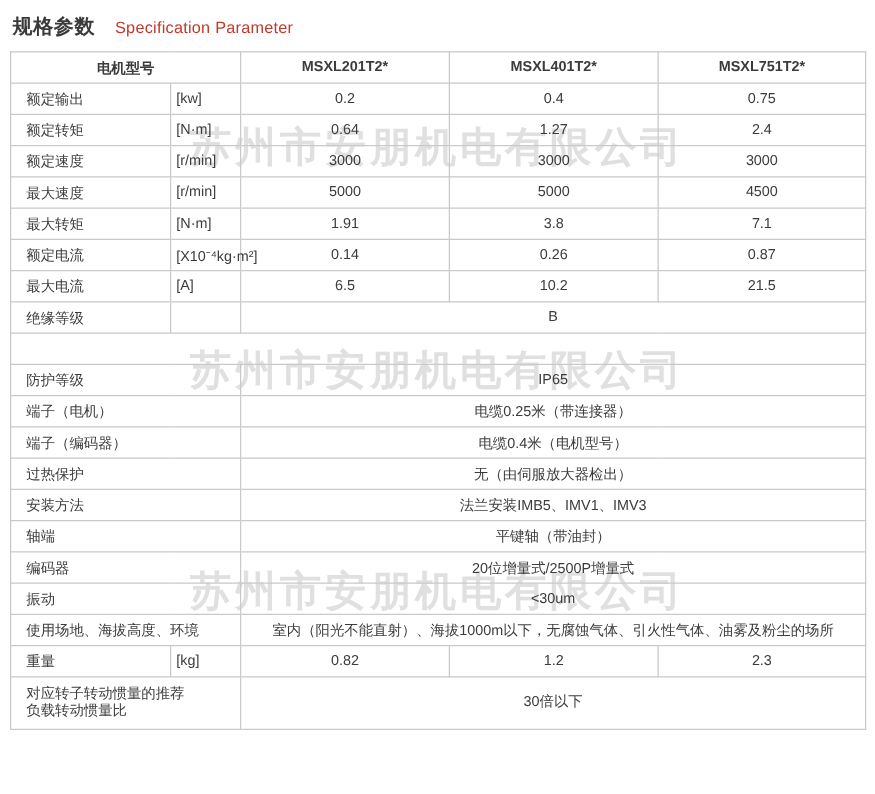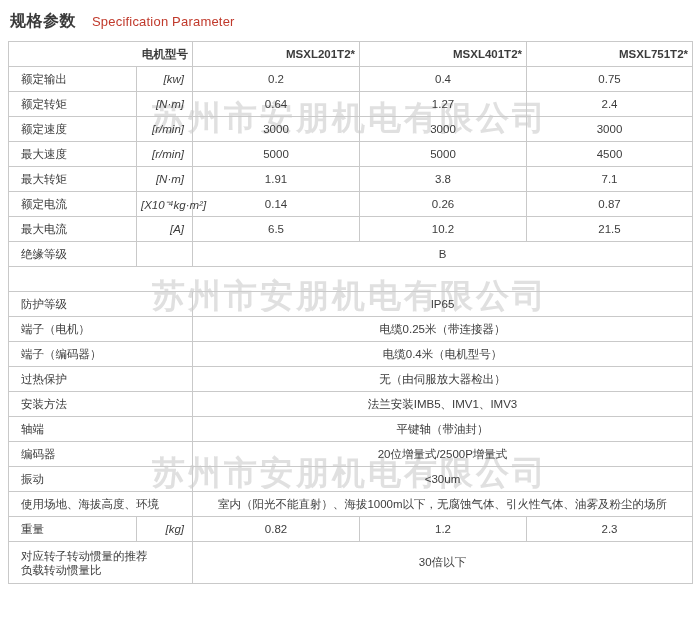--- a/index.html
+++ b/index.html
@@ -72,33 +72,32 @@
     height: 25px;
     padding: 0 4px;
     box-sizing: border-box;
     background: transparent;
   }
   .row-head td {
     background: #c9c9c9;
     font-weight: bold;
     font-size: 12.5px;
     color: #2e2e2e;
-    text-align: right;
+    text-align: center;
     height: 30px;
   }
   .lbl {
     padding-left: 12px !important;
     text-align: left;
     width: 128px;
   }
   .unit {
-    text-align: right;
+    text-align: left;
     padding-right: 8px !important;
     width: 54px;
-    font-style: italic;
   }
   .val {
     text-align: center;
   }
   .row-alt td {
     background: rgba(241,241,241,0.55);
   }
   .spacer-row td {
     border-left: none;
     border-right: none;
@@ -242,19 +241,19 @@
       </tr>
 
       <tr class="row-alt">
         <td class="lbl">重量</td>
         <td class="unit">[kg]</td>
         <td class="val">0.82</td>
         <td class="val">1.2</td>
         <td class="val">2.3</td>
       </tr>
       <tr>
-        <td class="lbl lbl-2line tall" colspan="2" style="white-space:pre-line;">对应转子转动惯量的推荐
+        <td class="lbl lbl-2line tall" colspan="2" style="white-space:pre-line;font-family:Liberation Mono, monospace;">对应转子转动惯量的推荐
 负载转动惯量比</td>
         <td class="val tall" colspan="3">30倍以下</td>
       </tr>
     </tbody>
   </table>
 </div>
 
 </body></html>

